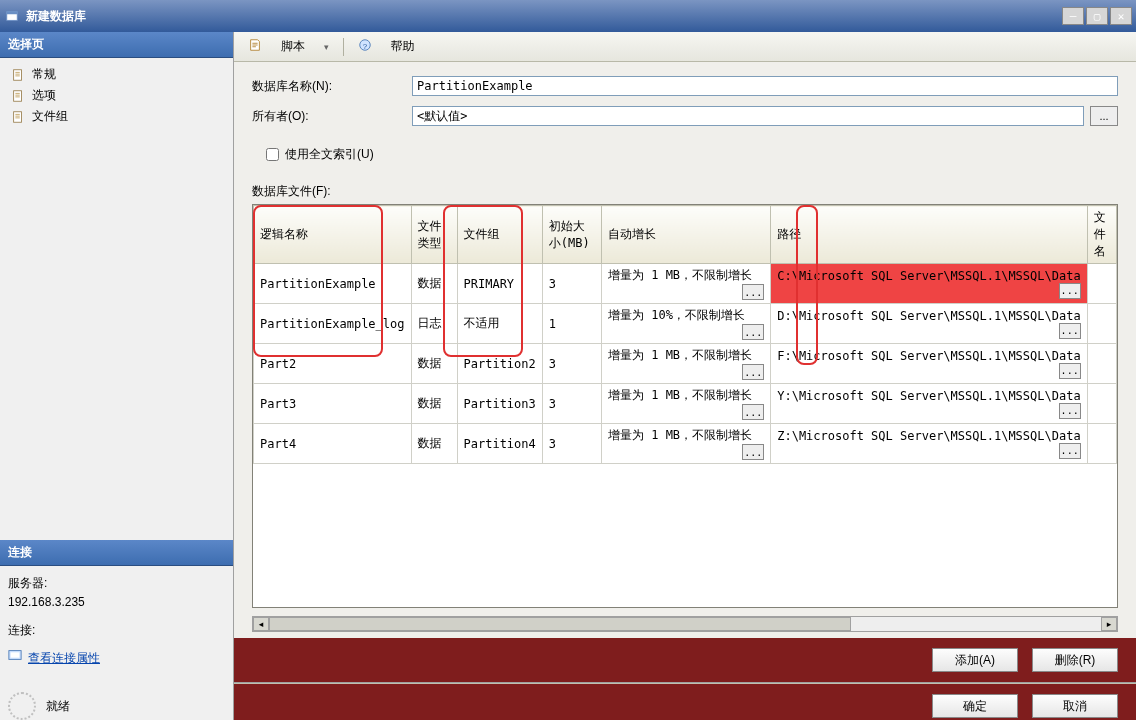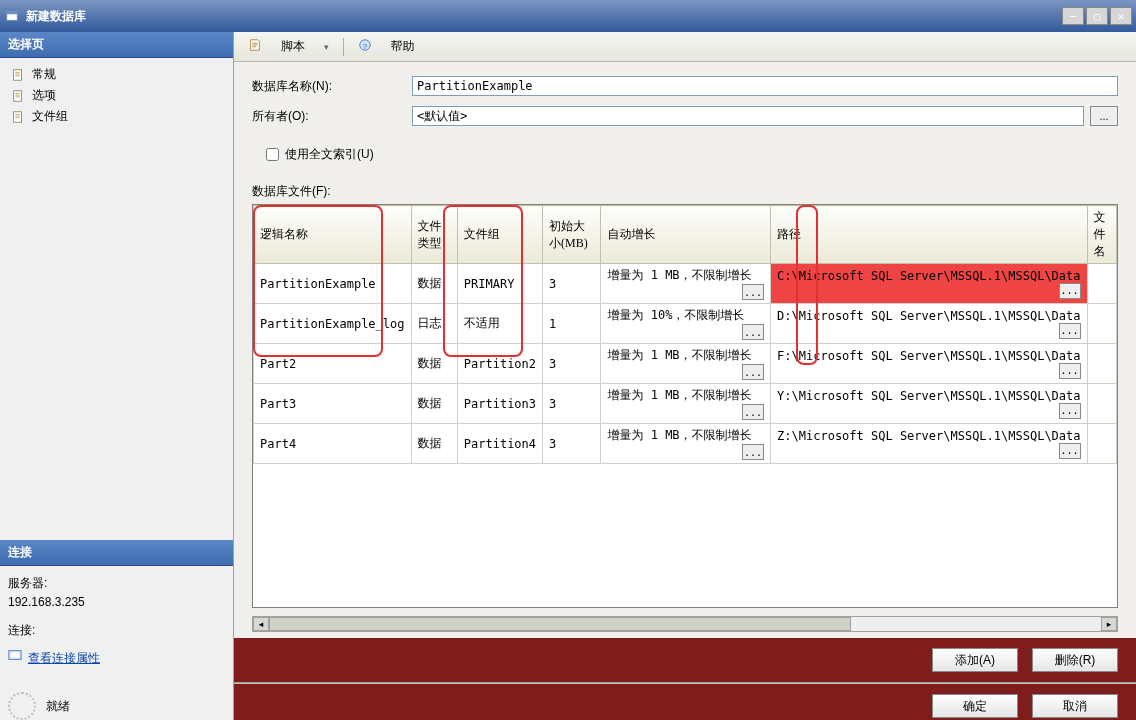--- a/index.html
+++ b/index.html
@@ -189,21 +189,21 @@
 
     <div class="gridlabel">数据库文件(F):</div>
 
     <div class="gridwrap" style="position:relative;">
       <table class="grid">
         <thead>
           <tr>
             <th style="width:128px;">逻辑名称</th>
             <th style="width:60px;">文件类型</th>
             <th style="width:78px;">文件组</th>
-            <th style="width:86px;font-family:Liberation Serif, serif;">初始大小(MB)</th>
+            <th style="width:86px;">初始大小(MB)</th>
             <th style="width:188px;">自动增长</th>
             <th>路径</th>
             <th style="width:36px;">文件名</th>
           </tr>
         </thead>
         <tbody id="grid-body">
             <tr>
               <td>PartitionExample</td>
               <td>数据</td>
               <td>PRIMARY</td>

